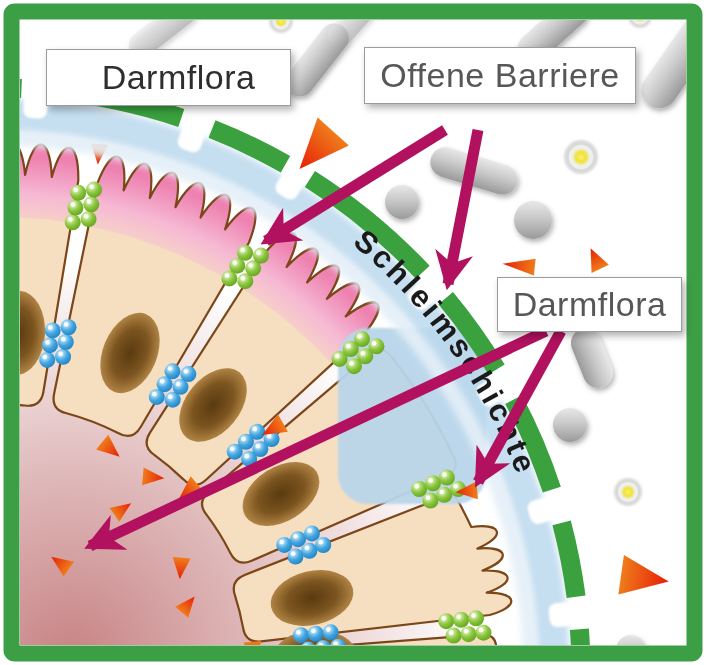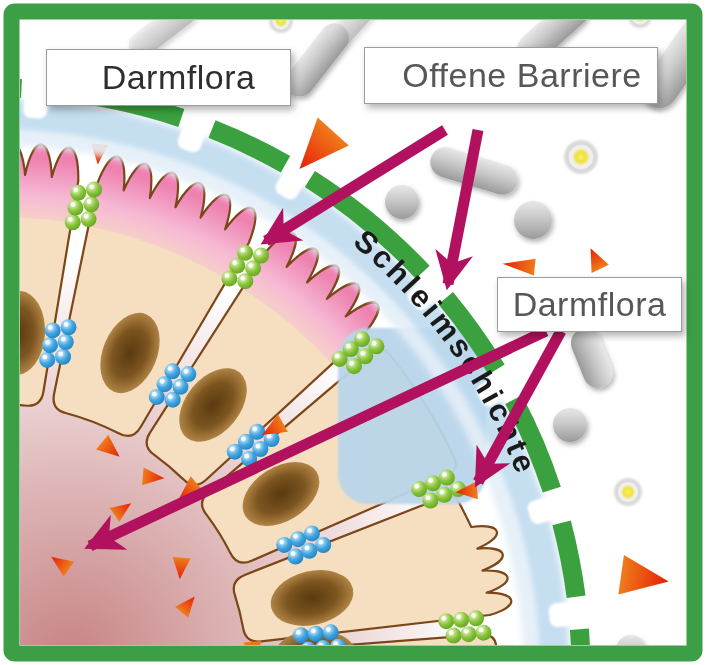--- a/index.html
+++ b/index.html
@@ -301,19 +301,19 @@
           <line x1="546" y1="331" x2="90" y2="546" stroke="#b1115e" stroke-width="11" marker-end="url(#ah)"></line>
           <line x1="561" y1="331" x2="478" y2="482" stroke="#b1115e" stroke-width="11" marker-end="url(#ah)"></line>
         </g>
       </g>
       <rect x="11.5" y="11.5" width="683" height="642" rx="3" fill="none" stroke="#3c9f45" stroke-width="16"></rect>
     </svg>
 
   <div class="callout dark" style="left:46px;top:49px;width:223px;height:55px;padding-left:20px;">
     <span>Darmflora</span>
   </div>
-  <div class="callout gray" style="left:364px;top:47px;width:270px;height:55px;padding-left:22px;">
+  <div class="callout gray" style="left:364px;top:47px;width:270px;height:55px;">
     <span>Offene Barriere</span>
   </div>
   <div class="callout gray" style="left:497px;top:277px;width:183px;height:53px;">
     <span>Darmflora</span>
   </div>
 </div>
 
 </body></html>

